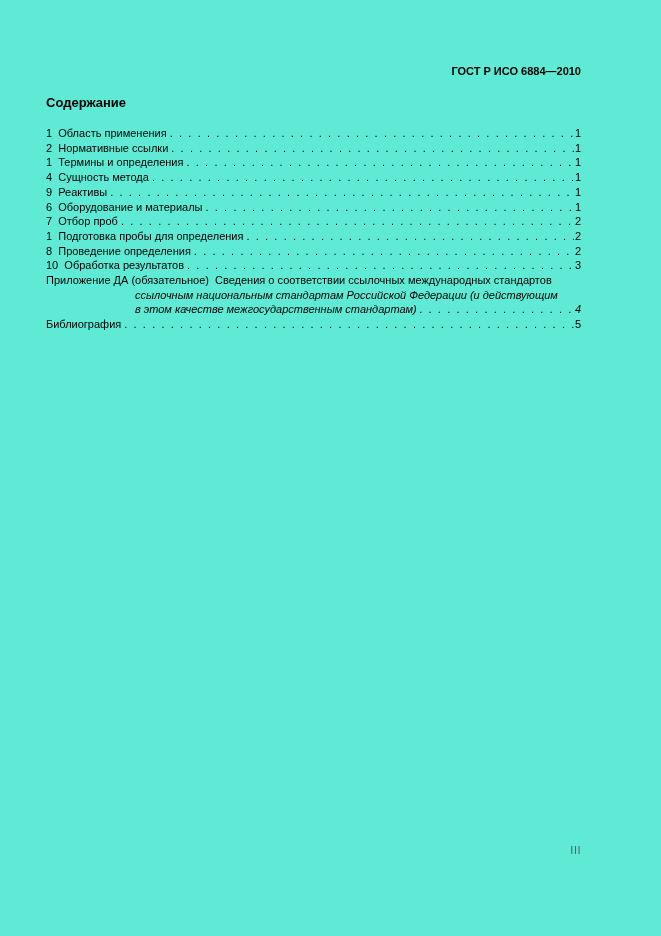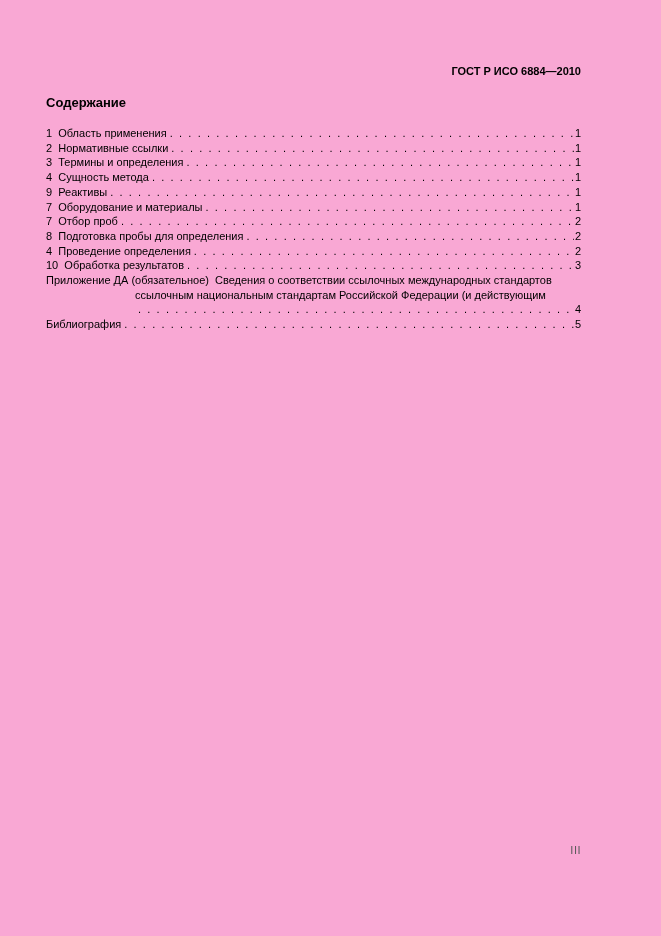--- a/index.html
+++ b/index.html
@@ -4,21 +4,21 @@
 <style>
   html, body {
     margin: 0;
     padding: 0;
     background: #e8e8e8;
   }
   .page {
     position: relative;
     width: 661px;
     height: 936px;
-    background: #f9a8d4;
+    background: #5eead4;
     font-family: "Liberation Sans", sans-serif;
     color: #000000;
     overflow: hidden;
   }
   .doc-code {
     position: absolute;
     top: 65px;
     right: 80px;
     font-size: 11px;
     font-weight: bold;
@@ -41,20 +41,21 @@
     font-size: 11px;
     line-height: 14.7px;
   }
   .toc-line {
     display: flex;
     align-items: center;
     white-space: pre;
   }
   .toc-line.indent {
     padding-left: 89px;
+    font-style: italic;
   }
   .toc-text {
     white-space: pre;
     flex: 0 0 auto;
   }
   .leader {
     flex: 1 1 auto;
     overflow: hidden;
     white-space: nowrap;
     margin-left: 3px;
@@ -82,28 +83,28 @@
 <body>
 
 <div class="page">
   <div class="doc-code">ГОСТ Р ИСО 6884—2010</div>
 
   <div class="page-title">Содержание</div>
 
   <div class="toc">
       <div class="toc-line"><span class="toc-text">1  Область применения</span><span class="leader"></span><span class="toc-page">1</span></div>
       <div class="toc-line"><span class="toc-text">2  Нормативные ссылки</span><span class="leader"></span><span class="toc-page">1</span></div>
-      <div class="toc-line"><span class="toc-text">3  Термины и определения</span><span class="leader"></span><span class="toc-page">1</span></div>
+      <div class="toc-line"><span class="toc-text">1  Термины и определения</span><span class="leader"></span><span class="toc-page">1</span></div>
       <div class="toc-line"><span class="toc-text">4  Сущность метода</span><span class="leader"></span><span class="toc-page">1</span></div>
       <div class="toc-line"><span class="toc-text">9  Реактивы</span><span class="leader"></span><span class="toc-page">1</span></div>
-      <div class="toc-line"><span class="toc-text">7  Оборудование и материалы</span><span class="leader"></span><span class="toc-page">1</span></div>
+      <div class="toc-line"><span class="toc-text">6  Оборудование и материалы</span><span class="leader"></span><span class="toc-page">1</span></div>
       <div class="toc-line"><span class="toc-text">7  Отбор проб</span><span class="leader"></span><span class="toc-page">2</span></div>
-      <div class="toc-line"><span class="toc-text">8  Подготовка пробы для определения</span><span class="leader"></span><span class="toc-page">2</span></div>
-      <div class="toc-line"><span class="toc-text">4  Проведение определения</span><span class="leader"></span><span class="toc-page">2</span></div>
+      <div class="toc-line"><span class="toc-text">1  Подготовка пробы для определения</span><span class="leader"></span><span class="toc-page">2</span></div>
+      <div class="toc-line"><span class="toc-text">8  Проведение определения</span><span class="leader"></span><span class="toc-page">2</span></div>
       <div class="toc-line"><span class="toc-text">10  Обработка результатов</span><span class="leader"></span><span class="toc-page">3</span></div>
       <div class="toc-line"><span class="toc-text">Приложение ДА (обязательное)  Сведения о соответствии ссылочных международных стандартов</span></div>
       <div class="toc-line indent"><span class="toc-text">ссылочным национальным стандартам Российской Федерации (и действующим</span></div>
-      <div class="toc-line indent"><span class="leader"></span><span class="toc-page">4</span></div>
+      <div class="toc-line indent"><span class="toc-text">в этом качестве межгосударственным стандартам)</span><span class="leader"></span><span class="toc-page">4</span></div>
       <div class="toc-line"><span class="toc-text">Библиография</span><span class="leader"></span><span class="toc-page">5</span></div>
     </div>
 
   <div class="folio">III</div>
 </div>
 
 </body></html>

